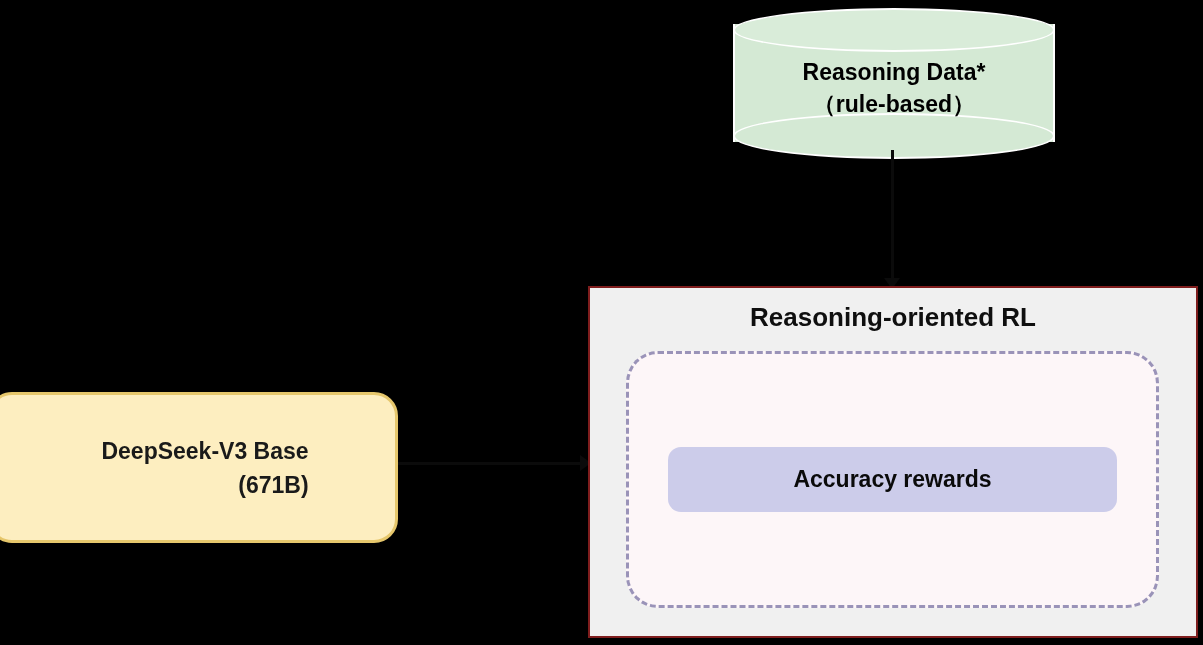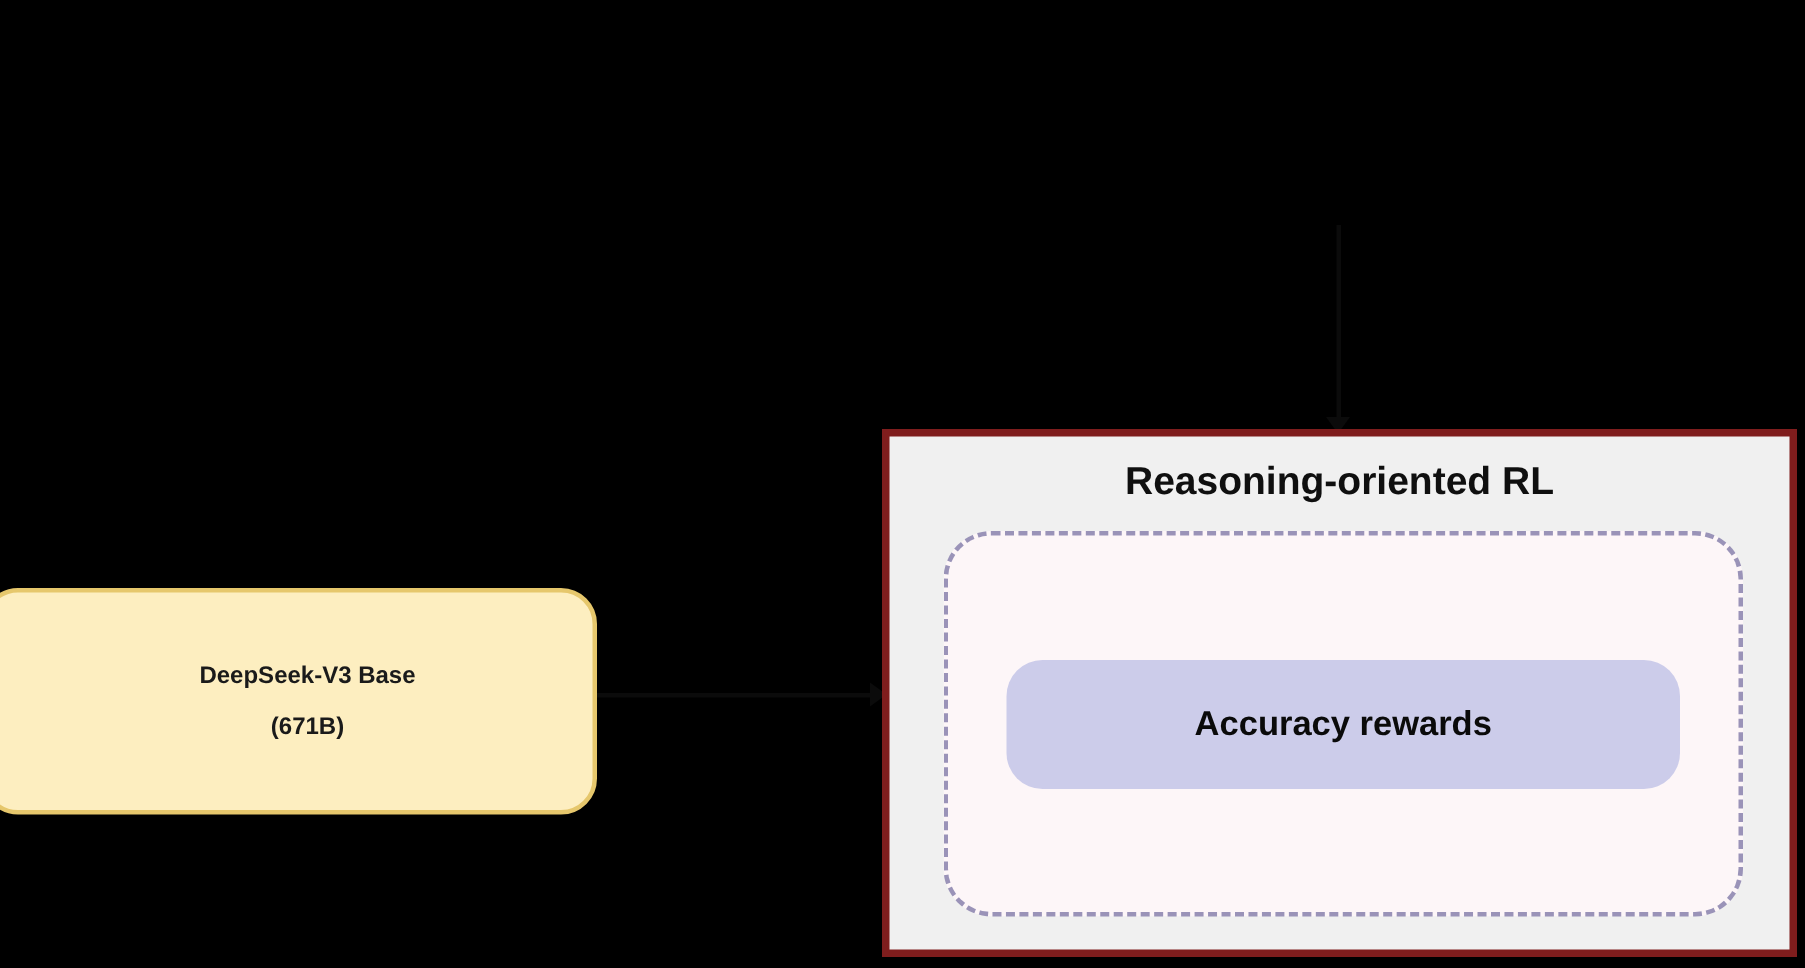--- a/index.html
+++ b/index.html
@@ -101,24 +101,24 @@
     background: #fdeec0;
     border: 3px solid #e6c76c;
     border-radius: 24px;
     box-sizing: border-box;
     display: flex;
     align-items: center;
     justify-content: center;
   }
   .base-label {
     color: #1a1a1a;
-    font-size: 16px;
+    font-size: 23px;
     font-weight: bold;
     line-height: 34px;
-    text-align: center;
+    text-align: right;
     white-space: pre-line;
     margin-left: 24px;
   }
 
   
   .arrow-right {
     position: absolute;
     left: 398px;
     top: 462px;
     width: 190px;
@@ -137,21 +137,21 @@
   }
 
   
   .rl-panel {
     position: absolute;
     left: 588px;
     top: 286px;
     width: 610px;
     height: 352px;
     background: #f0f0f0;
-    border: 5px solid #7f1d1d;
+    border: 2px solid #7f1d1d;
     box-sizing: border-box;
   }
   .rl-title {
     position: absolute;
     left: 0;
     top: 14px;
     width: 100%;
     text-align: center;
     color: #0f0f0f;
     font-size: 26px;
@@ -168,39 +168,46 @@
     border-radius: 32px;
     box-sizing: border-box;
     display: flex;
     flex-direction: column;
     align-items: center;
     justify-content: center;
     gap: 18px;
   }
   .reward-box {
     width: 449px;
-    height: 86px;
+    height: 65px;
     background: #ccccea;
-    border-radius: 24px;
+    border-radius: 13px;
     display: flex;
     align-items: center;
     justify-content: center;
   }
   .reward-label {
     color: #0a0a0a;
     font-size: 23px;
     font-weight: bold;
     text-align: center;
   }
 </style>
 </head>
 <body>
 
 <div id="canvas">
 
+  <div class="cylinder">
+    <div class="cyl-body"></div>
+    <div class="cyl-bottom"></div>
+    <div class="cyl-top"></div>
+    <div class="cyl-label">Reasoning Data*
+（rule-based）</div>
+  </div>
 
   <div class="arrow-down"></div>
   <div class="arrow-down-head"></div>
 
   <div class="base-box">
     <div class="base-label">DeepSeek-V3 Base
 (671B)</div>
   </div>
 
   <div class="arrow-right"></div>

